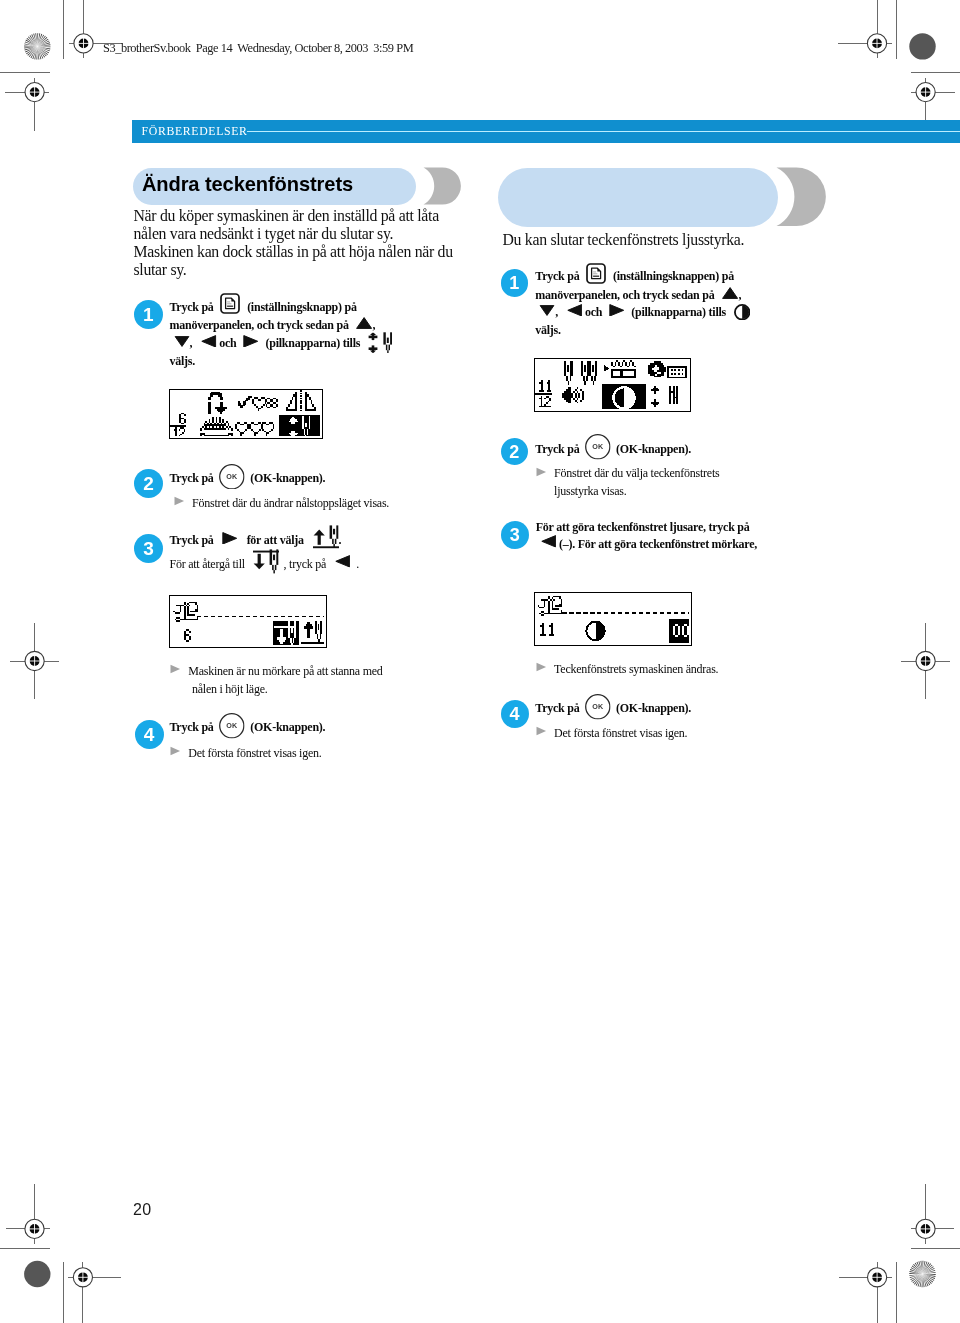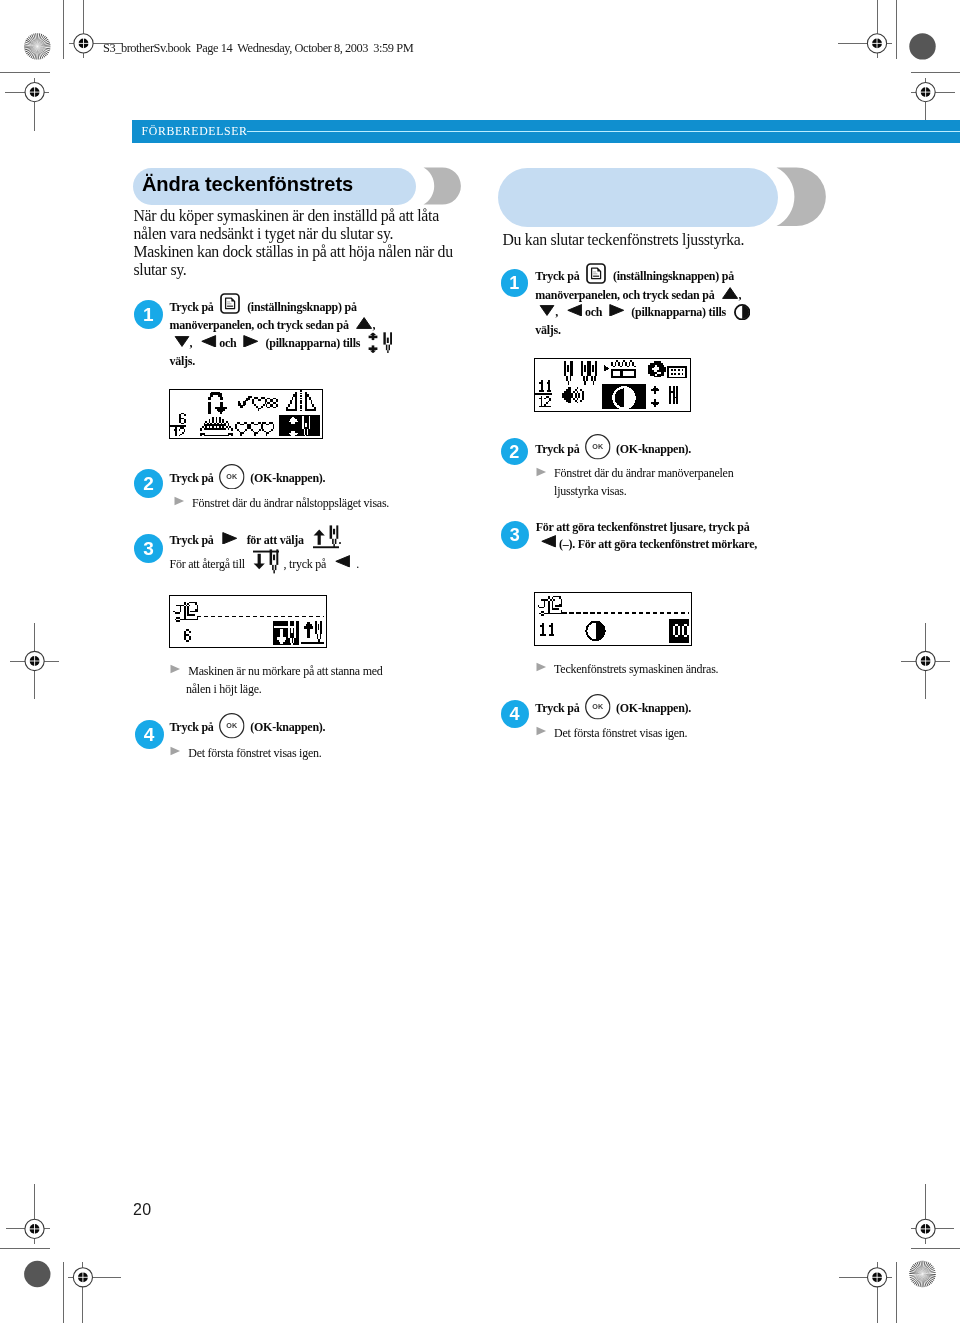--- a/index.html
+++ b/index.html
@@ -318,21 +318,21 @@
         <path d="M14.15 5.6h1.55v1.55h-1.55zM18.8 5.6h7.75v1.55h-7.75zM14.15 7.15h1.55v1.55h-1.55zM17.25 7.15h1.55v1.55h-1.55zM25 7.15h1.55v1.55h-1.55zM6.4 8.7h7.75v1.55h-7.75zM15.7 8.7h1.55v1.55h-1.55zM18.8 8.7h1.55v1.55h-1.55zM26.55 8.7h1.55v1.55h-1.55zM9.5 10.25h1.55v1.55h-1.55zM14.15 10.25h1.55v1.55h-1.55zM17.25 10.25h1.55v1.55h-1.55zM26.55 10.25h1.55v1.55h-1.55zM9.5 11.8h1.55v1.55h-1.55zM14.15 11.8h1.55v1.55h-1.55zM17.25 11.8h1.55v1.55h-1.55zM26.55 11.8h1.55v1.55h-1.55zM9.5 13.35h1.55v1.55h-1.55zM14.15 13.35h1.55v1.55h-1.55zM17.25 13.35h1.55v1.55h-1.55zM25 13.35h3.1v1.55h-3.1zM3.3 14.9h1.55v1.55h-1.55zM9.5 14.9h1.55v1.55h-1.55zM14.15 14.9h1.55v1.55h-1.55zM17.25 14.9h1.55v1.55h-1.55zM20.35 14.9h7.75v1.55h-7.75zM4.85 16.45h4.65v1.55h-4.65zM14.15 16.45h1.55v1.55h-1.55zM17.25 16.45h1.55v1.55h-1.55zM14.15 18h1.55v1.55h-1.55zM17.25 18h7.75v1.55h-7.75zM14.15 19.55h1.55v1.55h-1.55zM26.55 19.55h1.55v1.55h-1.55zM6.4 21.1h3.1v1.55h-3.1zM14.15 21.1h1.55v1.55h-1.55zM26.55 21.1h1.55v1.55h-1.55zM4.85 22.65h1.55v1.55h-1.55zM9.5 22.65h18.6v1.55h-18.6zM6.4 24.2h3.1v1.55h-3.1zM27 19.9h4.2v1.6h-4.2zM34 19.9h4.2v1.6h-4.2zM41 19.9h4.2v1.6h-4.2zM48 19.9h4.2v1.6h-4.2zM55 19.9h4.2v1.6h-4.2zM62 19.9h4.2v1.6h-4.2zM69 19.9h4.2v1.6h-4.2zM76 19.9h4.2v1.6h-4.2zM83 19.9h4.2v1.6h-4.2zM90 19.9h4.2v1.6h-4.2zM97 19.9h4.2v1.6h-4.2zM104 19.9h4.2v1.6h-4.2zM111 19.9h4.2v1.6h-4.2zM118 19.9h4.2v1.6h-4.2zM125 19.9h4.2v1.6h-4.2zM132 19.9h4.2v1.6h-4.2zM139 19.9h4.2v1.6h-4.2zM146 19.9h4.2v1.6h-4.2zM153 19.9h4.2v1.6h-4.2zM15.5 33.1h3.6v1.8h-3.6zM13.7 34.9h1.8v1.8h-1.8zM19.1 34.9h1.8v1.8h-1.8zM13.7 36.7h1.8v1.8h-1.8zM13.7 38.5h5.4v1.8h-5.4zM13.7 40.3h1.8v1.8h-1.8zM19.1 40.3h1.8v1.8h-1.8zM13.7 42.1h1.8v1.8h-1.8zM19.1 42.1h1.8v1.8h-1.8zM15.5 43.9h3.6v1.8h-3.6zM136.96 29.88h3.07v12h-3.07zM134.08 30.36h9.02v2.3h-9.02zM135.62 28.06h5.95v2.3h-5.95zM137.15 26.33h2.88v1.73h-2.88zM144.64 24.6h2.3v13.44h-2.3zM150.4 24.6h1.92v13.44h-1.92zM147.52 28.44h1.92v5.76h-1.92zM146.75 38.04h1.63v4.8h-1.63zM149.63 38.04h1.63v4.8h-1.63zM148.1 42.84h1.44v3.07h-1.44zM131.2 46.2h23.04v1.92h-23.04z" fill="#000"></path>
         <path d="M104.4 30.18h20.16v2.11h-20.16zM110.16 33.06h3.07v9.12h-3.07zM107.28 41.22h9.02v2.3h-9.02zM108.82 43.52h5.95v2.11h-5.95zM110.35 45.64h2.88v1.92h-2.88zM117.84 24.9h2.3v16.8h-2.3zM123.6 24.9h1.92v16.8h-1.92zM120.72 31.62h1.92v5.76h-1.92zM119.95 41.7h1.63v4.99h-1.63zM122.83 41.7h1.63v4.99h-1.63zM121.3 46.69h1.44v3.17h-1.44z" fill="#fff"></path>
       </svg>
     </div>
 
     <div class="sline" style="left:37.2px;top:494.2px;">
       <span class="ic" style="width:10.6px;margin-right:7.5px;"><svg width="10.6" height="11.9" style="top:-11.5px;">
             <use href="#i-bullet"></use>
           </svg></span><span>Maskinen är nu mörkare på att stanna med</span>
     </div>
-    <div class="sline" style="left:53px;top:512.2px;">
+    <div class="sline" style="left:59px;top:512.2px;">
       <span>nålen i höjt läge.</span>
     </div>
 
     <div class="stepnum" style="left:1.6px;top:552.5px;">
       <span>4</span>
       </div>
     <div class="sline b" style="left:36.5px;top:550.9px;">
       <span>Tryck på</span>
       <span class="ic" style="width:25.6px;margin:0 2.5px 0 3px;"><svg width="25.6" height="25.6" style="top:-18.2px;">
             <use href="#i-ok"></use>
@@ -411,21 +411,21 @@
     <div class="sline b" style="left:36.9px;top:271.8px;">
       <span>Tryck på</span>
       <span class="ic" style="width:25.6px;margin:0 2.5px 0 3px;"><svg width="25.6" height="25.6" style="top:-18.2px;">
             <use href="#i-ok"></use>
           </svg></span>
       <span>(OK-knappen).</span>
     </div>
     <div class="sline" style="left:37.6px;top:296.6px;">
       <span class="ic" style="width:10.6px;margin-right:7.5px;"><svg width="10.6" height="11.9" style="top:-11.5px;">
             <use href="#i-bullet"></use>
-          </svg></span><span>Fönstret där du ändrar manöverpanelen</span>
+          </svg></span><span>Fönstret där du välja teckenfönstrets</span>
     </div>
     <div class="sline" style="left:55.7px;top:314.4px;">
       <span>ljusstyrka visas.</span>
     </div>
 
     <div class="stepnum" style="left:2.4px;top:353.0px;width:28.1px;height:28.1px;">
       <span style="font-size:18px;line-height:28.6px;">3</span>
       </div>
     <div class="sline b" style="left:37.4px;top:366.8px;">
       <span class="ic" style="width:15.5px;margin-left:5px;"><svg width="15.5" height="12.6" style="top:-12.6px;">

